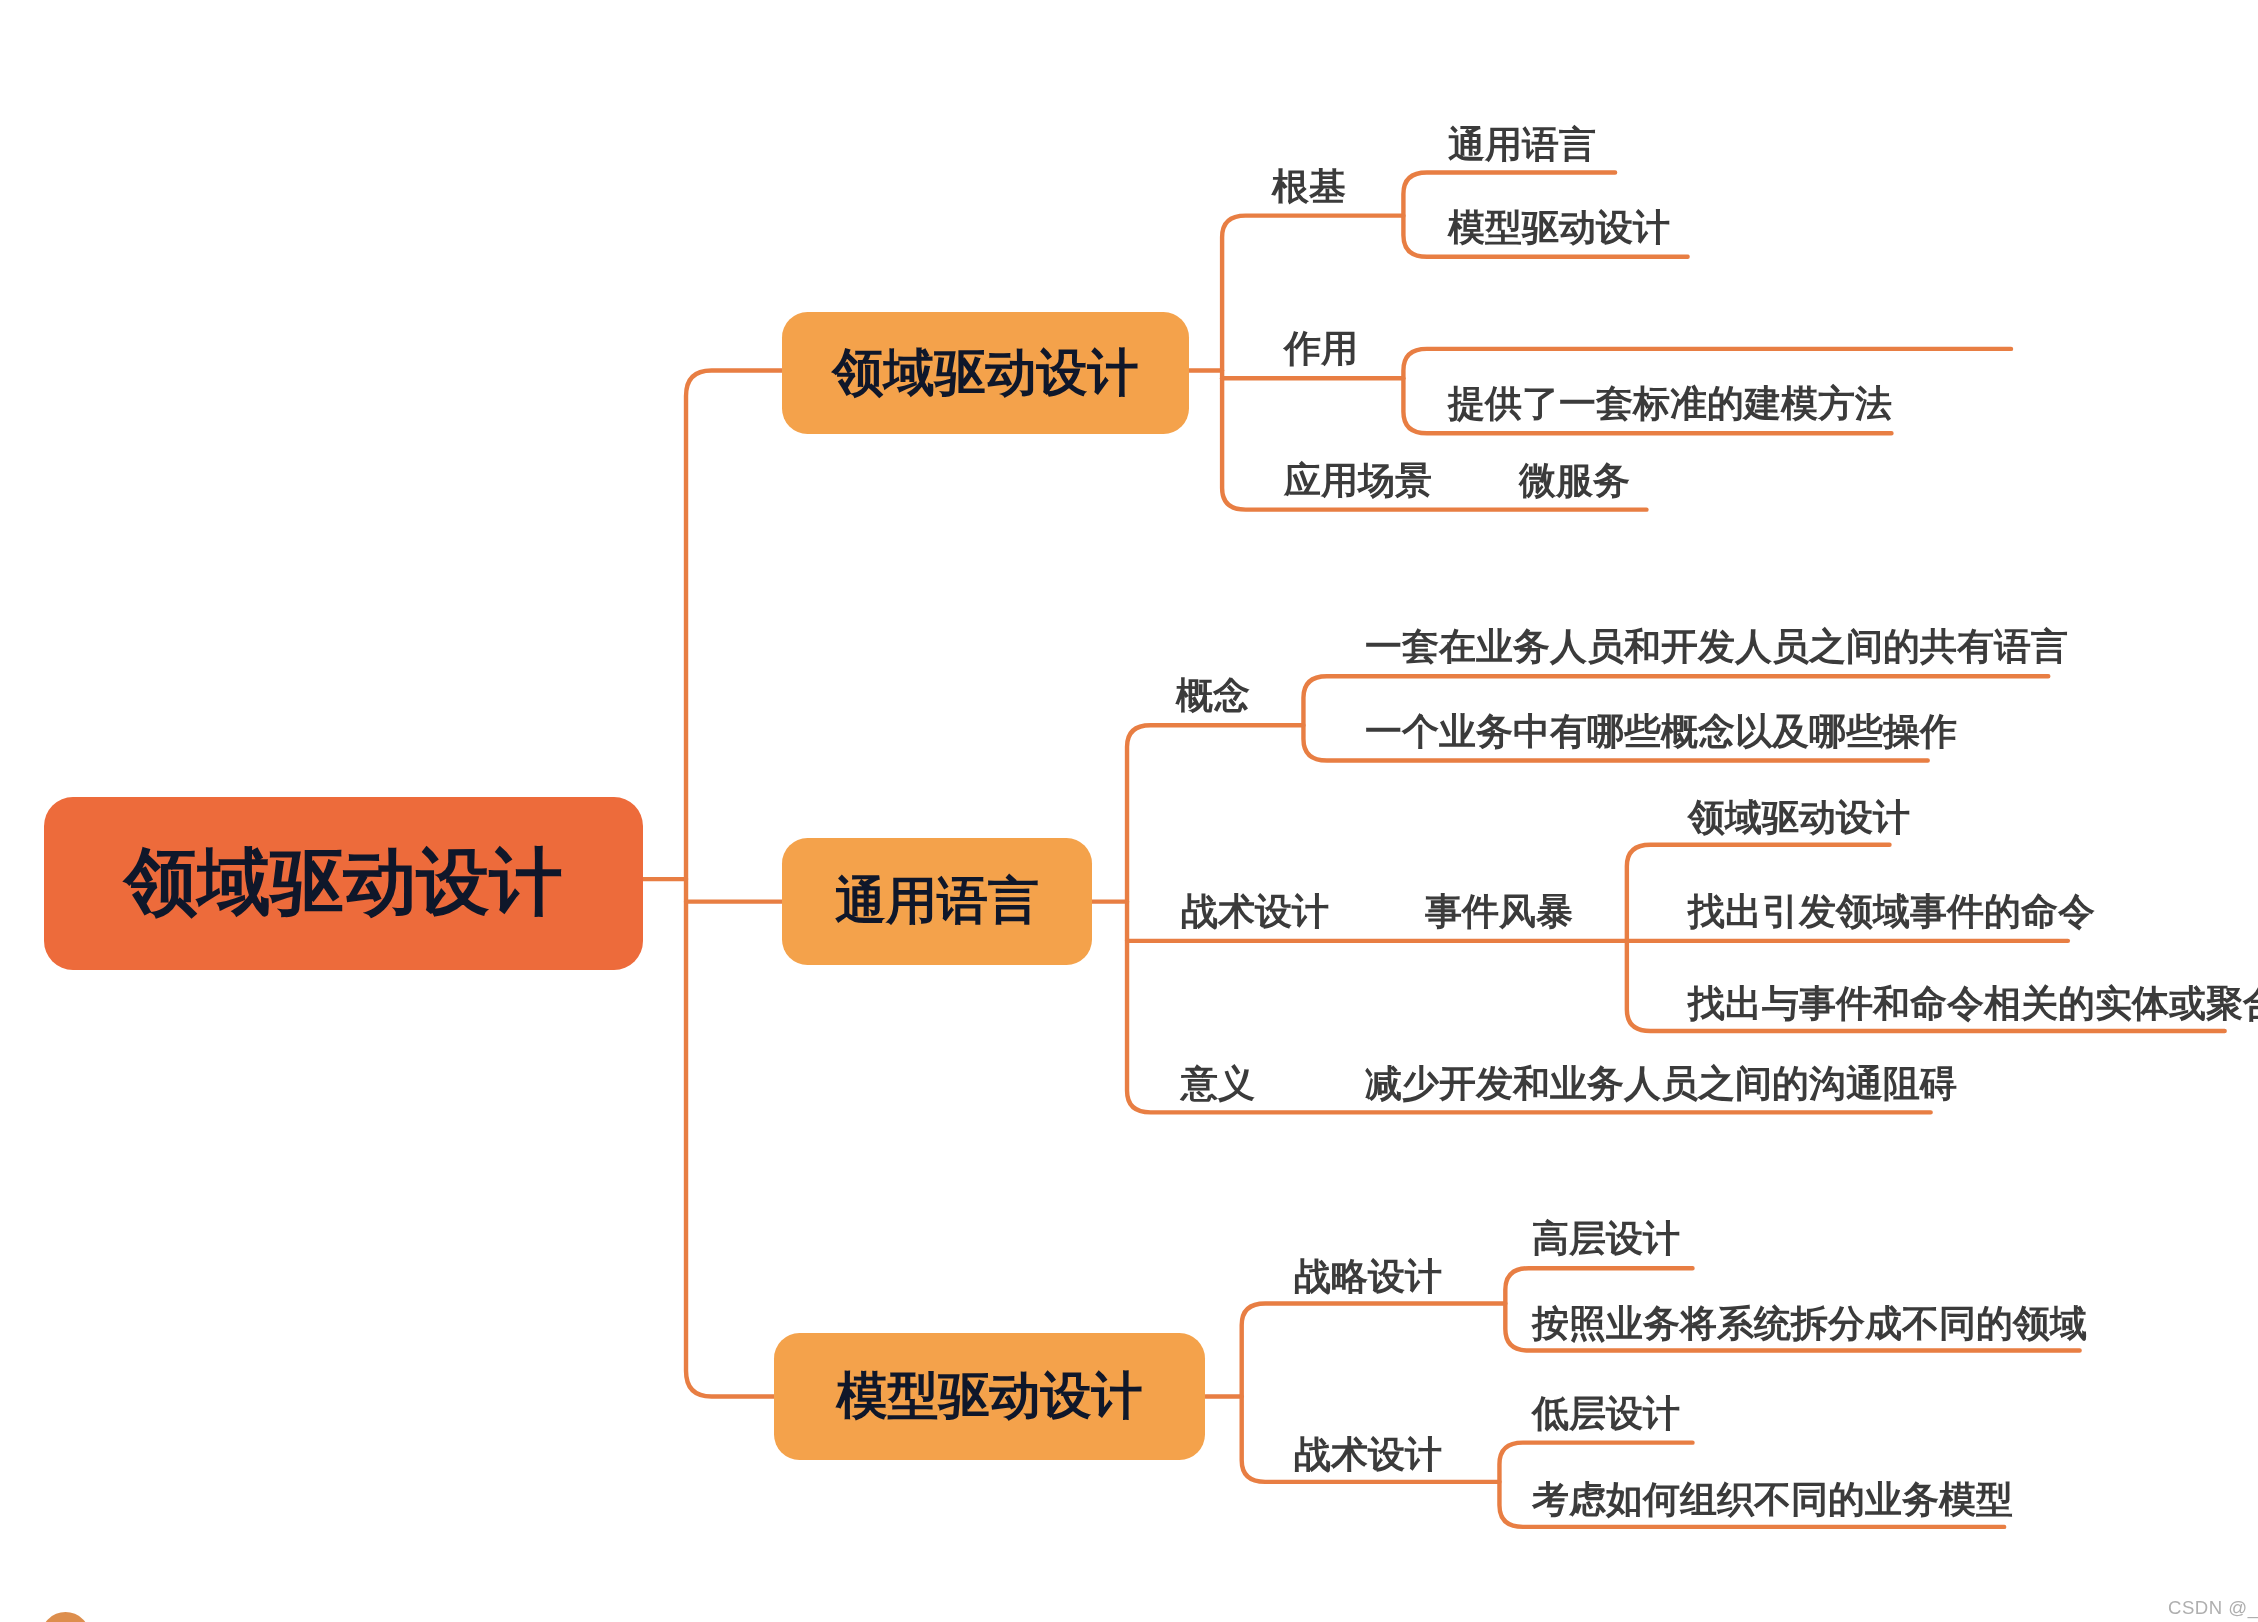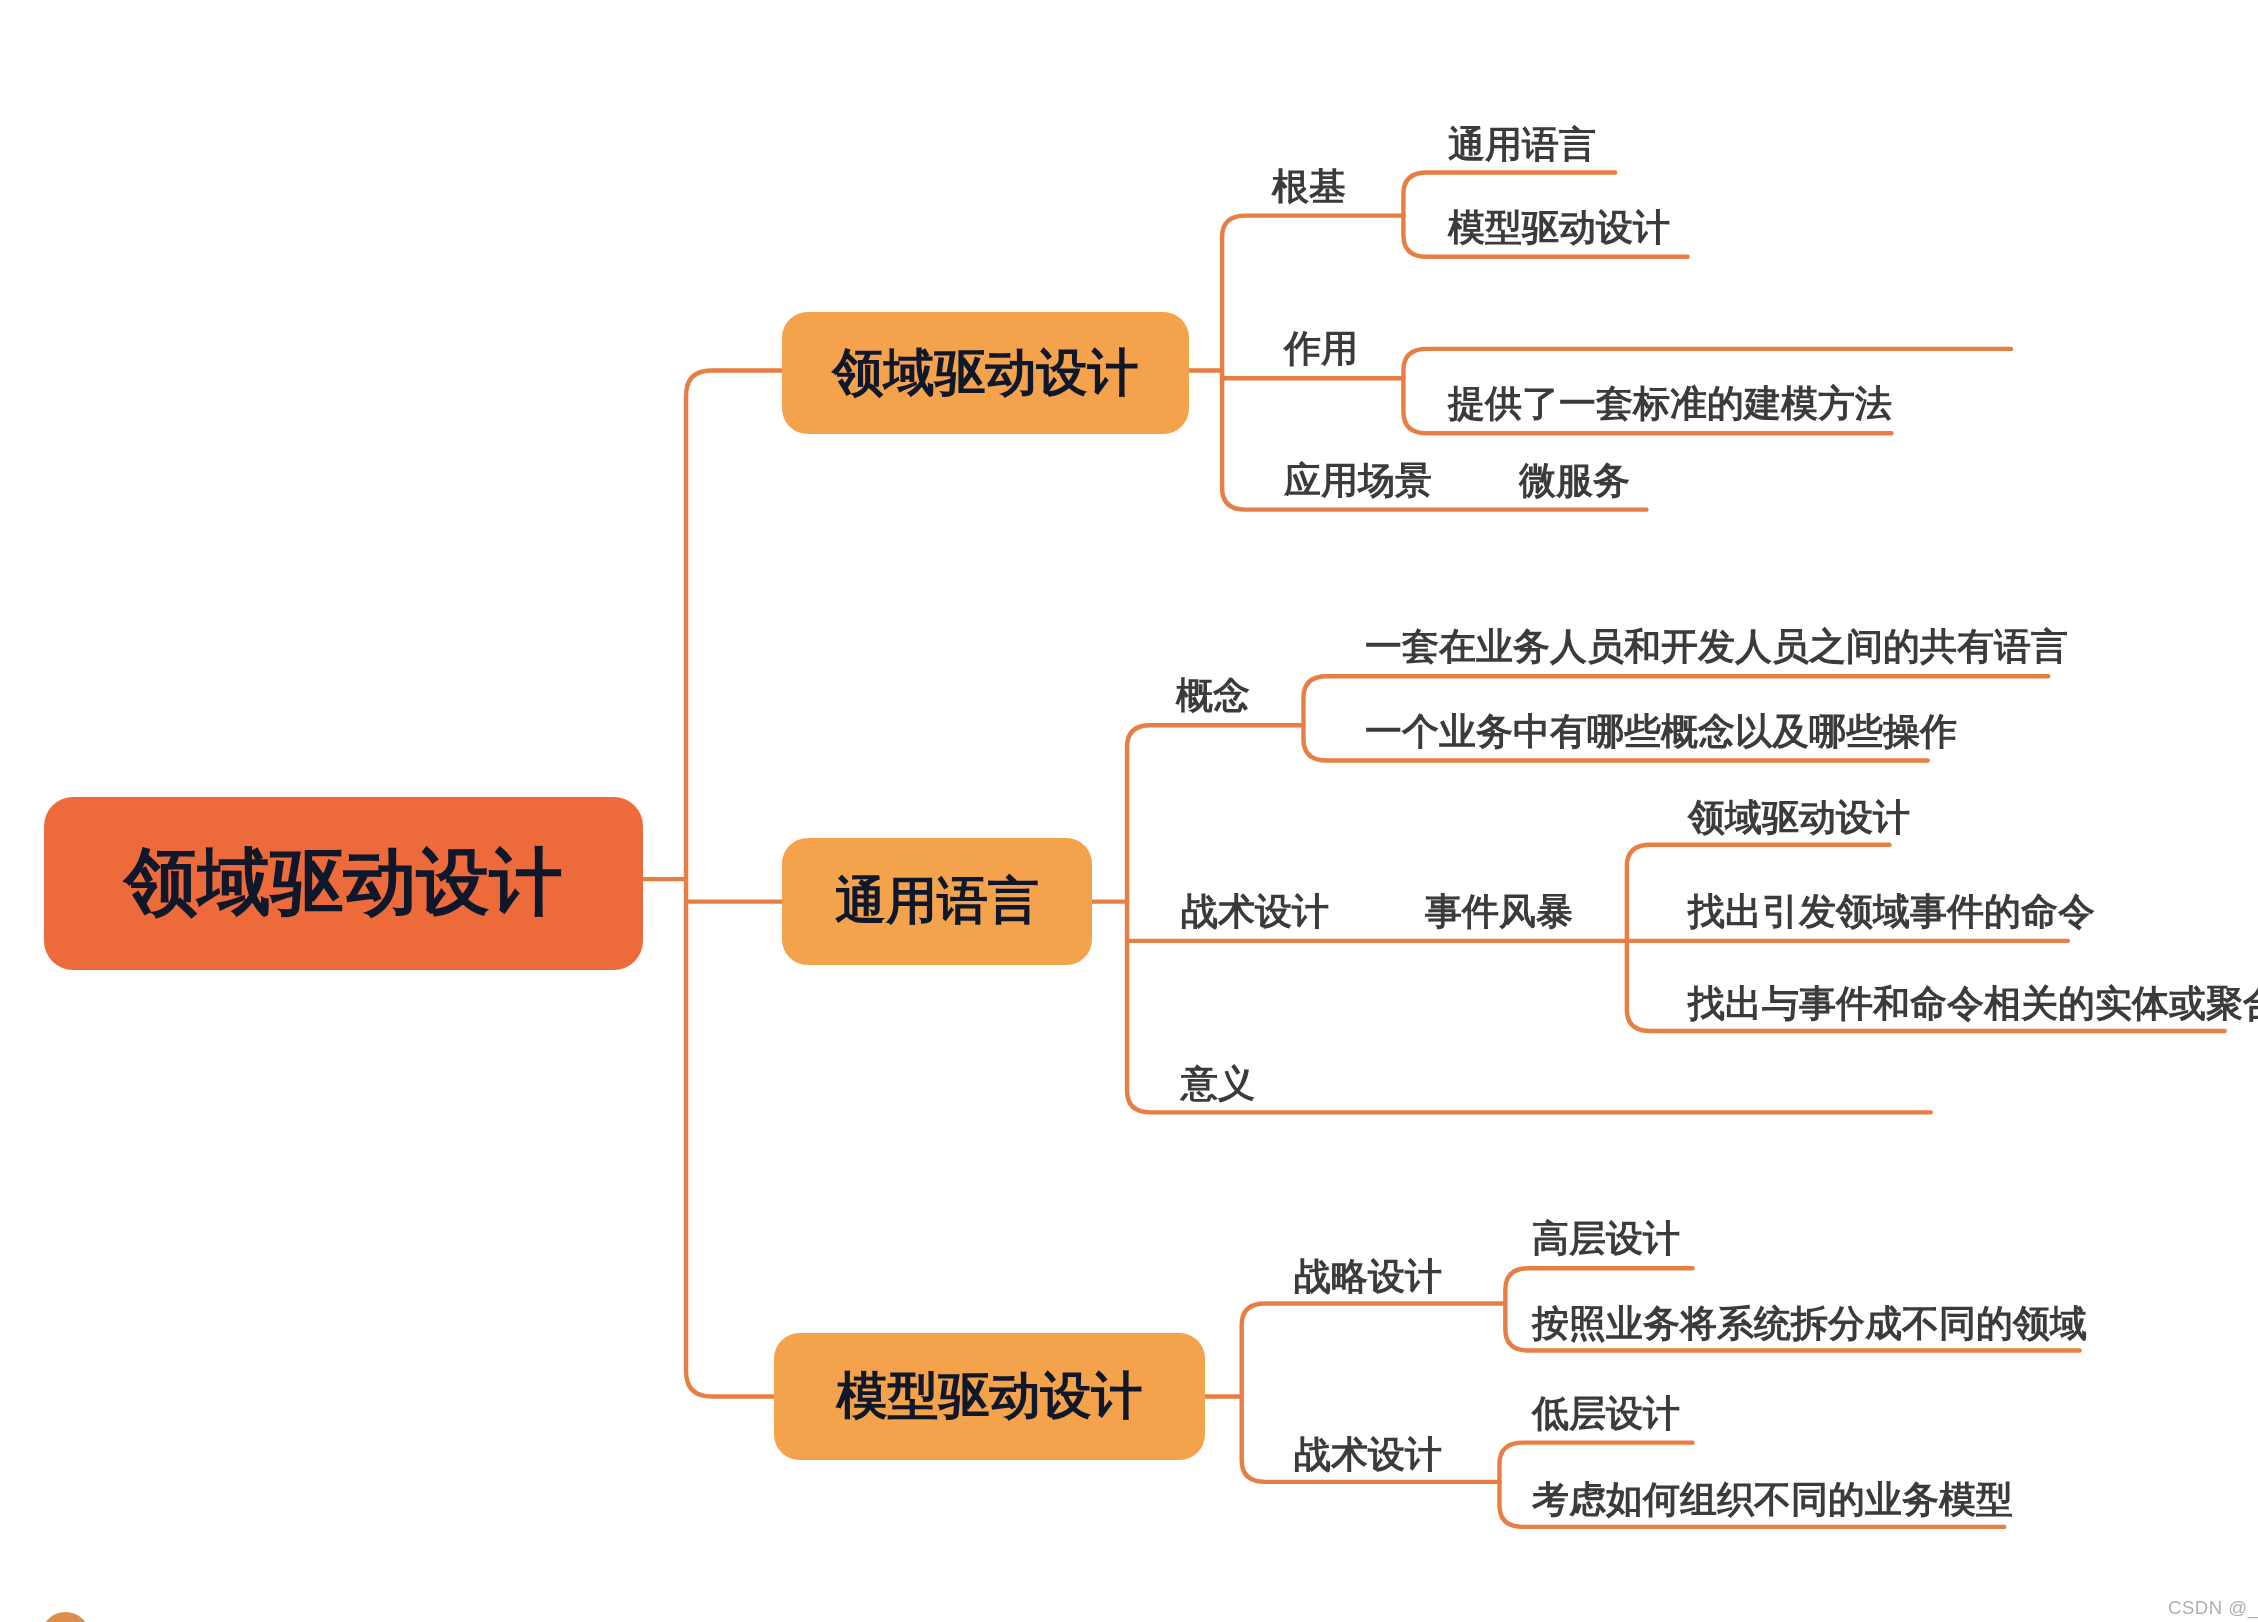--- a/index.html
+++ b/index.html
@@ -94,20 +94,21 @@
   <div class="lbl" style="left:1365px;top:625px">一套在业务人员和开发人员之间的共有语言</div>
   <div class="lbl" style="left:1365px;top:710px">一个业务中有哪些概念以及哪些操作</div>
 
   <div class="lbl" style="left:1181px;top:890px">战术设计</div>
   <div class="lbl" style="left:1425px;top:890px">事件风暴</div>
   <div class="lbl" style="left:1688px;top:796px">领域驱动设计</div>
   <div class="lbl" style="left:1688px;top:890px">找出引发领域事件的命令</div>
   <div class="lbl" style="left:1688px;top:982px">找出与事件和命令相关的实体或聚合</div>
 
   <div class="lbl" style="left:1181px;top:1062px">意义</div>
+  <div class="lbl" style="left:1365px;top:1062px">减少开发和业务人员之间的沟通阻碍</div>
 
   <div class="lbl" style="left:1294px;top:1255px">战略设计</div>
   <div class="lbl" style="left:1532px;top:1217px">高层设计</div>
   <div class="lbl" style="left:1532px;top:1302px">按照业务将系统拆分成不同的领域</div>
 
   <div class="lbl" style="left:1294px;top:1433px">战术设计</div>
   <div class="lbl" style="left:1532px;top:1392px">低层设计</div>
   <div class="lbl" style="left:1532px;top:1478px">考虑如何组织不同的业务模型</div>
 
   <div class="corner-dot"></div>

